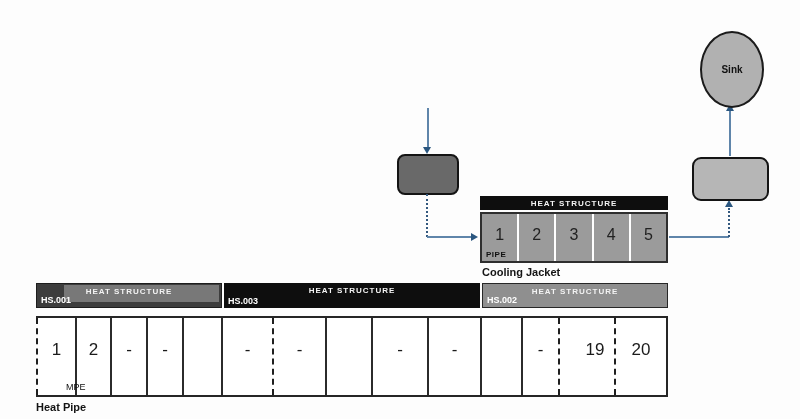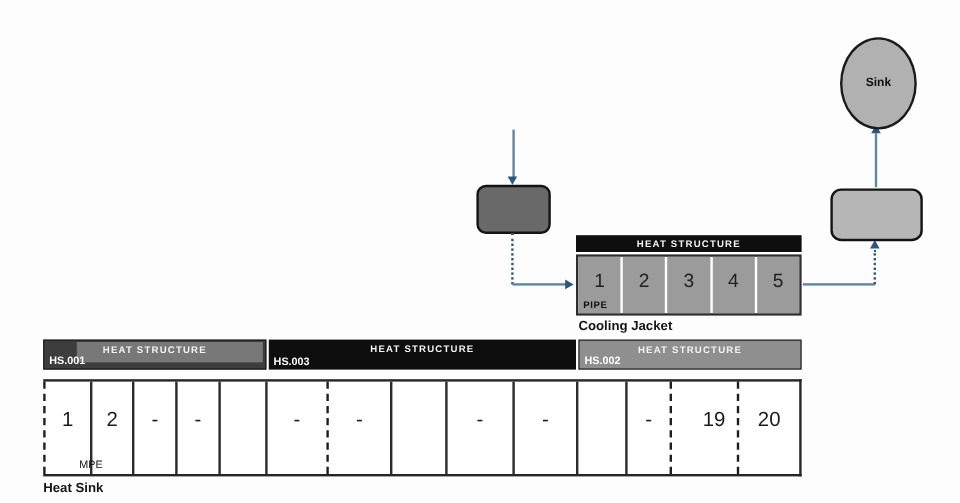--- a/index.html
+++ b/index.html
@@ -165,15 +165,15 @@
       <div class="hp-cell dash-right" style="flex: 0 0 37px;">
         <span>-</span>
       </div>
       <div class="hp-cell dash-right" style="flex: 0 0 40px; margin-left: 16px;">
         <span>19</span>
       </div>
       <div class="hp-cell" style="flex: 1 1 auto; justify-content: center;">
         <span>20</span>
       </div>
     </div>
-  <div class="abs caption cap-pipe">Heat Sink</div>
+  <div class="abs caption cap-pipe">Heat Pipe</div>
 
 </div>
 
 </body></html>

